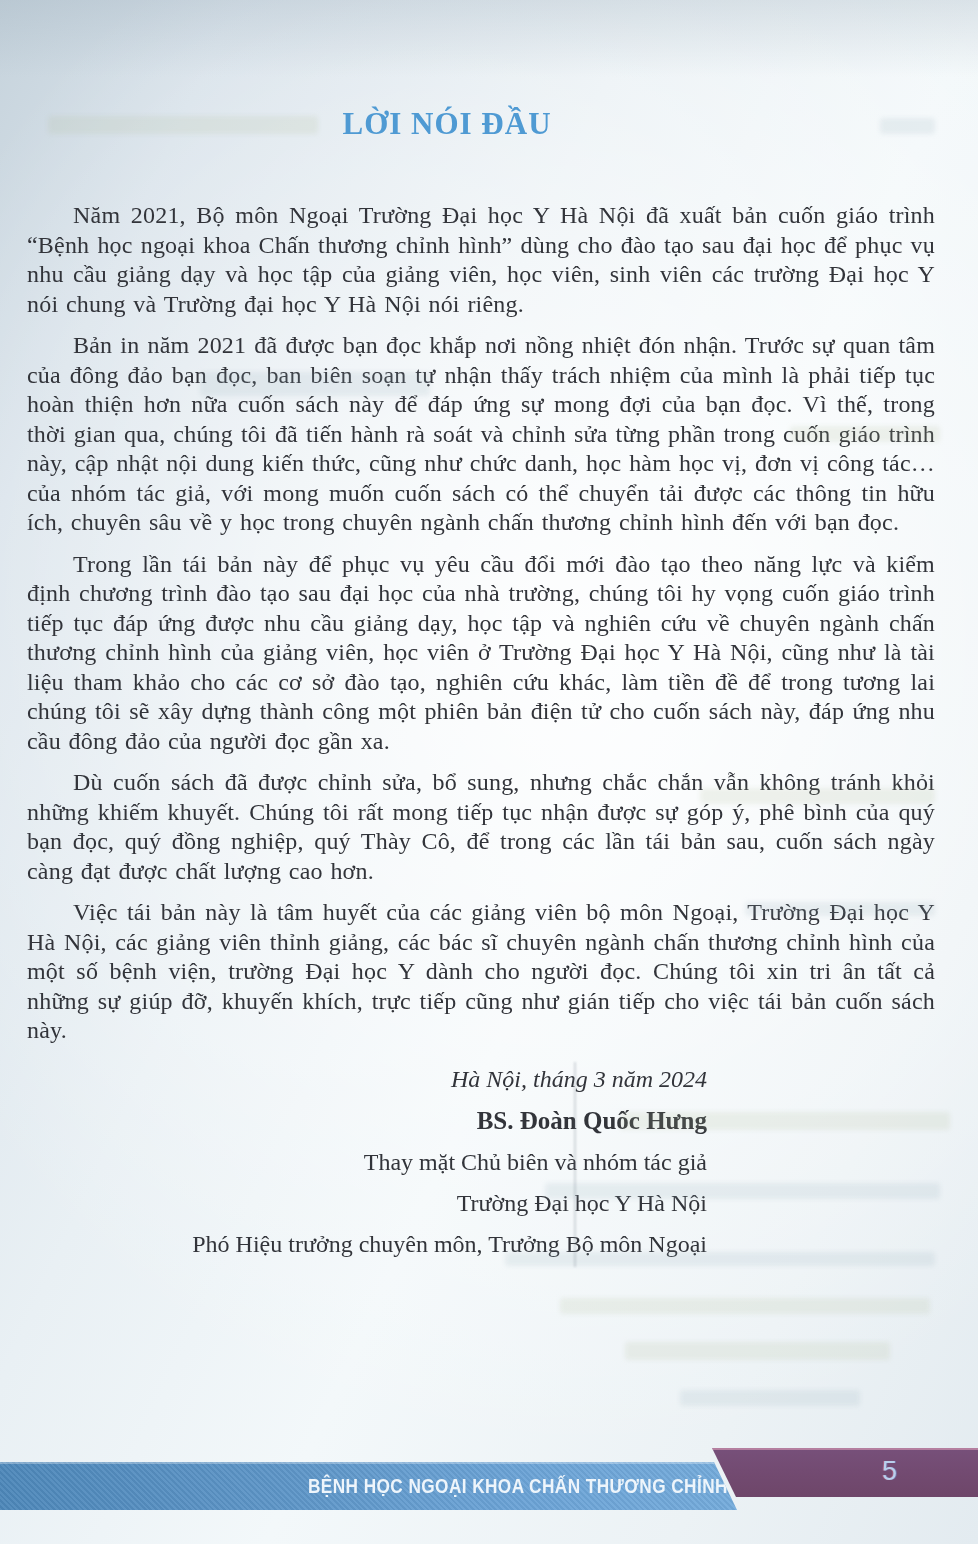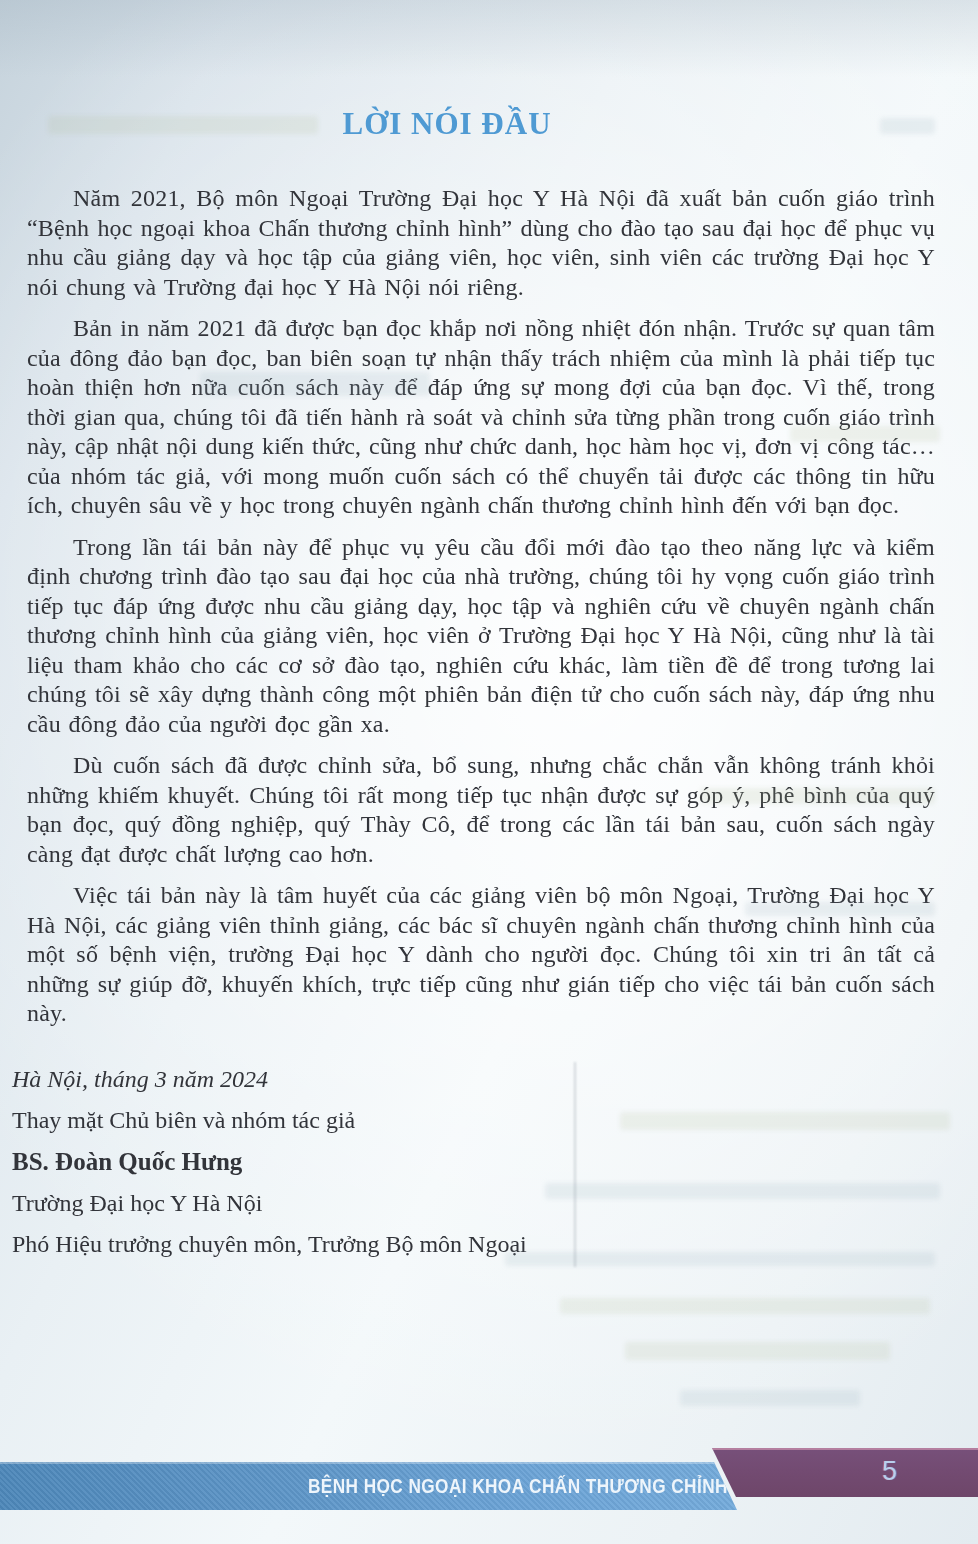--- a/index.html
+++ b/index.html
@@ -14,29 +14,29 @@
       linear-gradient(115deg,#c6d3dc 0%,#d8e2ea 14%,#e9f0f4 38%,#f3f8fa 58%,#ecf2f5 82%,#e3ebf0 100%);
   }
   .heading{
     position:absolute;top:106px;left:0;width:894px;
     text-align:center;
     font-size:31px;font-weight:bold;letter-spacing:1px;
     color:var(--heading-blue,#4f9ad3);
     margin:0;
   }
   .body-text{
-    position:absolute;top:184px;left:27px;width:908px;
+    position:absolute;top:201px;left:27px;width:908px;
     font-size:24px;line-height:29.5px;color:#32343a;
     text-align:justify;
     letter-spacing:0.2px;word-spacing:1.5px;
   }
   .body-text p{margin:0 0 12px 0;text-indent:46px;}
   .signature{
-    position:absolute;top:1066px;left:12px;width:680px;
-    text-align:left;color:#32343a;font-size:24px;
+    position:absolute;top:1066px;left:27px;width:680px;
+    text-align:right;color:#32343a;font-size:24px;
   }
   .signature .line{margin:0 0 14px 0;}
   .sig-date{font-style:italic;}
   .sig-author{font-weight:bold;font-size:25px;}
   
   .footer-blue{
     position:absolute;left:0;top:1462px;width:737px;height:48px;
     background:
       repeating-linear-gradient(45deg, rgba(255,255,255,0.06) 0 2px, rgba(0,0,0,0.04) 2px 4px),
       linear-gradient(90deg,#4d87b9 0%,#5e96c8 40%,#6ba3d6 70%,#74abdb 100%);
@@ -82,22 +82,22 @@
   <div class="body-text">
     <p>Năm 2021, Bộ môn Ngoại Trường Đại học Y Hà Nội đã xuất bản cuốn giáo trình “Bệnh học ngoại khoa Chấn thương chỉnh hình” dùng cho đào tạo sau đại học để phục vụ nhu cầu giảng dạy và học tập của giảng viên, học viên, sinh viên các trường Đại học Y nói chung và Trường đại học Y Hà Nội nói riêng.</p>
     <p>Bản in năm 2021 đã được bạn đọc khắp nơi nồng nhiệt đón nhận. Trước sự quan tâm của đông đảo bạn đọc, ban biên soạn tự nhận thấy trách nhiệm của mình là phải tiếp tục hoàn thiện hơn nữa cuốn sách này để đáp ứng sự mong đợi của bạn đọc. Vì thế, trong thời gian qua, chúng tôi đã tiến hành rà soát và chỉnh sửa từng phần trong cuốn giáo trình này, cập nhật nội dung kiến thức, cũng như chức danh, học hàm học vị, đơn vị công tác… của nhóm tác giả, với mong muốn cuốn sách có thể chuyển tải được các thông tin hữu ích, chuyên sâu về y học trong chuyên ngành chấn thương chỉnh hình đến với bạn đọc.</p>
     <p>Trong lần tái bản này để phục vụ yêu cầu đổi mới đào tạo theo năng lực và kiểm định chương trình đào tạo sau đại học của nhà trường, chúng tôi hy vọng cuốn giáo trình tiếp tục đáp ứng được nhu cầu giảng dạy, học tập và nghiên cứu về chuyên ngành chấn thương chỉnh hình của giảng viên, học viên ở Trường Đại học Y Hà Nội, cũng như là tài liệu tham khảo cho các cơ sở đào tạo, nghiên cứu khác, làm tiền đề để trong tương lai chúng tôi sẽ xây dựng thành công một phiên bản điện tử cho cuốn sách này, đáp ứng nhu cầu đông đảo của người đọc gần xa.</p>
     <p>Dù cuốn sách đã được chỉnh sửa, bổ sung, nhưng chắc chắn vẫn không tránh khỏi những khiếm khuyết. Chúng tôi rất mong tiếp tục nhận được sự góp ý, phê bình của quý bạn đọc, quý đồng nghiệp, quý Thày Cô, để trong các lần tái bản sau, cuốn sách ngày càng đạt được chất lượng cao hơn.</p>
     <p>Việc tái bản này là tâm huyết của các giảng viên bộ môn Ngoại, Trường Đại học Y Hà Nội, các giảng viên thỉnh giảng, các bác sĩ chuyên ngành chấn thương chỉnh hình của một số bệnh viện, trường Đại học Y dành cho người đọc. Chúng tôi xin tri ân tất cả những sự giúp đỡ, khuyến khích, trực tiếp cũng như gián tiếp cho việc tái bản cuốn sách này.</p>
   </div>
 
   <div class="signature">
     <div class="line sig-date">Hà Nội, tháng 3 năm 2024</div>
+    <div class="line sig-author">BS. Đoàn Quốc Hưng</div>
     <div class="line">Thay mặt Chủ biên và nhóm tác giả</div>
-    <div class="line sig-author">BS. Đoàn Quốc Hưng</div>
     <div class="line">Trường Đại học Y Hà Nội</div>
     <div class="line">Phó Hiệu trưởng chuyên môn, Trưởng Bộ môn Ngoại</div>
   </div>
 
   <div class="g gg" style="left:48px;top:116px;width:270px;height:18px;"></div>
   <div class="g gb" style="left:880px;top:118px;width:55px;height:16px;"></div>
   <div class="g gb" style="left:200px;top:372px;width:230px;height:24px;"></div>
   <div class="g gg" style="left:790px;top:426px;width:150px;height:16px;"></div>
   <div class="g gg" style="left:700px;top:788px;width:235px;height:16px;"></div>
   <div class="g gb" style="left:745px;top:902px;width:190px;height:14px;"></div>

